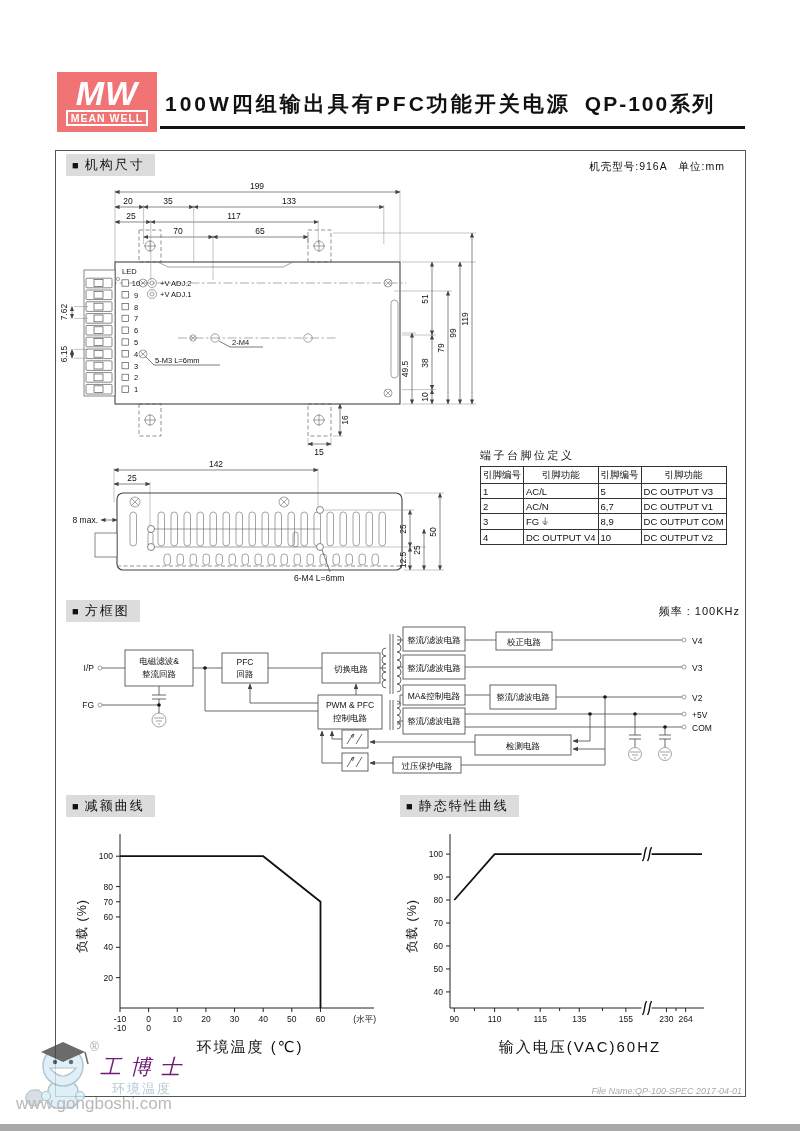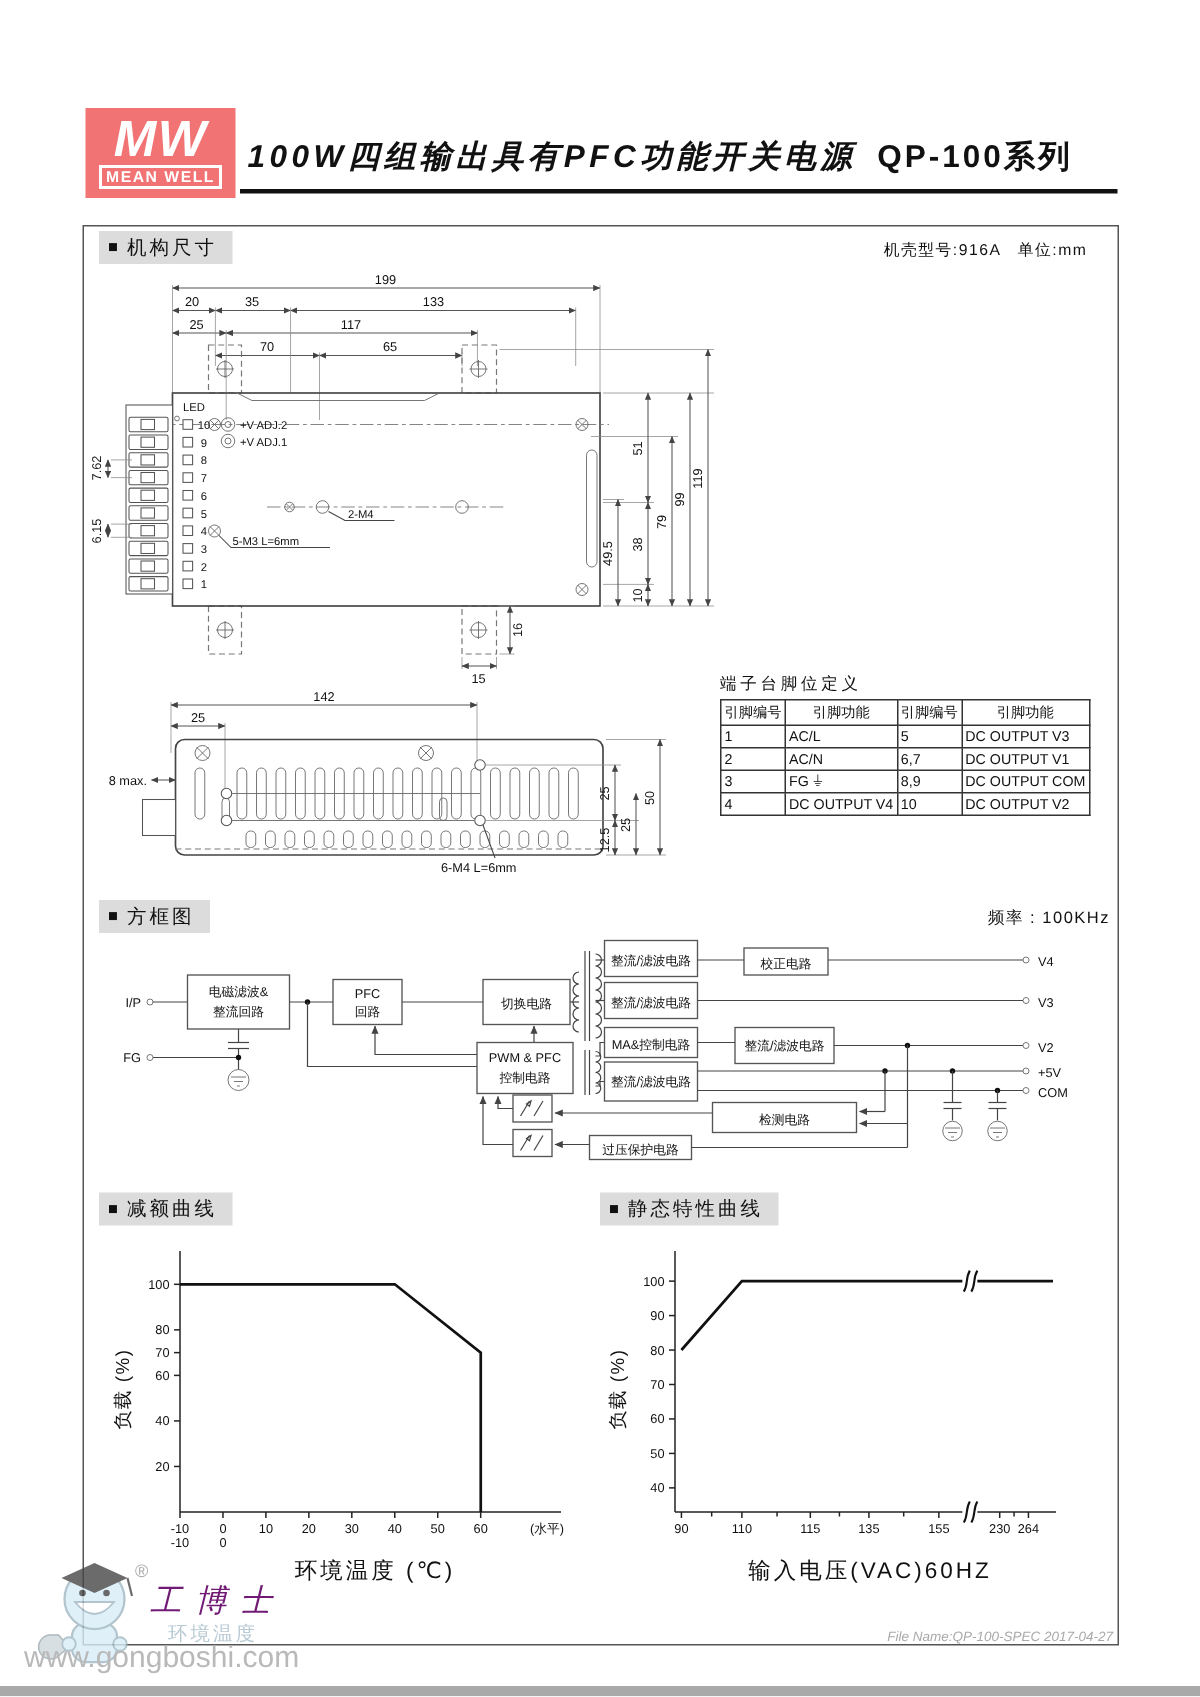--- a/index.html
+++ b/index.html
@@ -4,21 +4,21 @@
 <style>
   html,body{margin:0;padding:0;background:#fff;}
   .page{position:relative;width:800px;height:1131px;background:#fff;overflow:hidden;
         font-family:"Liberation Sans","DejaVu Sans",sans-serif;color:#111;}
   
   .logo{position:absolute;left:57px;top:72px;width:100px;height:60px;background:#f17373;
         display:flex;flex-direction:column;align-items:center;justify-content:center;}
   .logo-mw{font-style:italic;font-weight:bold;font-size:34px;color:#fff;line-height:30px;letter-spacing:1px;text-align:right;}
   .logo-mb{border:2px solid #fff;color:#fff;font-size:10.5px;font-weight:bold;padding:0 3px;margin-top:2px;letter-spacing:1px;}
   .title{position:absolute;left:165px;top:90px;width:580px;font-size:21px;font-weight:bold;white-space:nowrap;}
-  .t-main{letter-spacing:3px;font-style:italic;}
+  .t-main{letter-spacing:3px;}
   .t-series{letter-spacing:2px;margin-left:14px;}
   .title-rule{position:absolute;left:160px;top:126px;width:585px;height:2.5px;background:#111;}
   .main-box{position:absolute;left:55px;top:150px;width:689px;height:945px;border:1px solid #555;}
   
   .sec{position:absolute;background:#dcdcdc;padding:2px 10px 2px 6px;font-size:13px;letter-spacing:2px;
        display:flex;align-items:center;gap:6px;white-space:nowrap;}
   .sec .sq{font-size:11px;letter-spacing:0;}
   .case-info{position:absolute;left:465px;top:160px;width:260px;text-align:right;font-size:10.5px;letter-spacing:1px;}
   .freq-info{position:absolute;left:460px;top:604px;width:280px;text-align:right;font-size:11px;letter-spacing:1px;}
   
@@ -51,21 +51,21 @@
   
   .pt{position:absolute;left:480px;top:448px;width:242px;}
   .pt-title{font-size:11px;letter-spacing:2.5px;margin-bottom:3px;}
   .pt table{border-collapse:collapse;width:100%;font-size:9.5px;}
   .pt td,.pt th{border:1px solid #333;padding:1.5px 2px;font-weight:normal;white-space:nowrap;}
   
   .wm-reg{position:absolute;left:90px;top:1040px;font-size:12px;color:#a9a9a9;}
   .wm-brand{position:absolute;left:100px;top:1053px;font-size:21px;color:#701a75;letter-spacing:9px;
             font-family:"Liberation Serif","DejaVu Serif",serif;font-style:italic;}
   .wm-tag{position:absolute;left:112px;top:1080px;font-size:13px;color:#b7c9d3;letter-spacing:2px;}
-  .wm-url{position:absolute;left:16px;top:1094px;font-size:20px;color:#b9b9b9;}
+  .wm-url{position:absolute;left:16px;top:1094px;font-size:17px;color:#b9b9b9;}
   .footer{position:absolute;left:470px;top:1086px;width:272px;text-align:right;font-size:9px;
           color:#aaa;font-style:italic;}
   .botbar{position:absolute;left:0;top:1124px;width:800px;height:7px;background:#a9a9a9;}
 </style>
 </head>
 <body>
 
 <div class="page">
 
   <div class="logo">
@@ -636,15 +636,15 @@
     <path d="M40,30 q13,16 26,0 z" fill="#fff" stroke="#9fb6c1" stroke-width="1.2"></path>
     <path d="M24,52 a8,8 0 1 0 6,13 l6,-5 -7,-8 z" fill="#cfd8dc" stroke="#9aa7ad"></path>
     <circle cx="36" cy="58" r="4.5" fill="#d9edf8" stroke="#9fb6c1" stroke-width="1.2"></circle>
     <circle cx="70" cy="58" r="4.5" fill="#d9edf8" stroke="#9fb6c1" stroke-width="1.2"></circle>
   </svg>
   <div class="wm-reg">®</div>
   <div class="wm-brand">工博士</div>
   <div class="wm-tag">环境温度</div>
   <div class="wm-url">www.gongboshi.com</div>
 
-  <div class="footer">File Name:QP-100-SPEC   2017-04-27</div>
+  <div class="footer">File Name:QP-100-SPEC   2017-04-01</div>
   <div class="botbar"></div>
 </div>
 
 </body></html>

